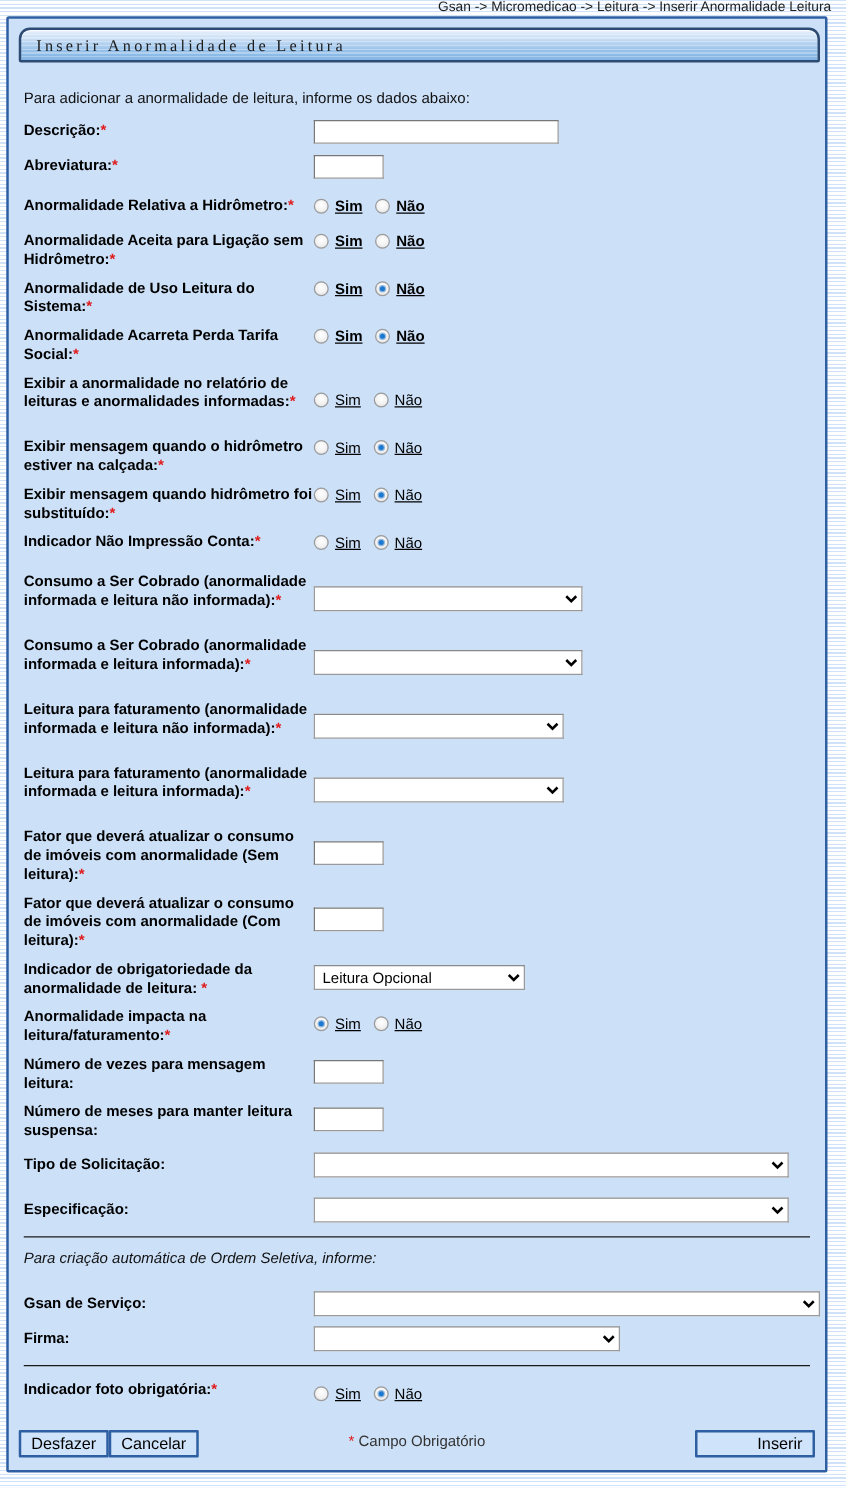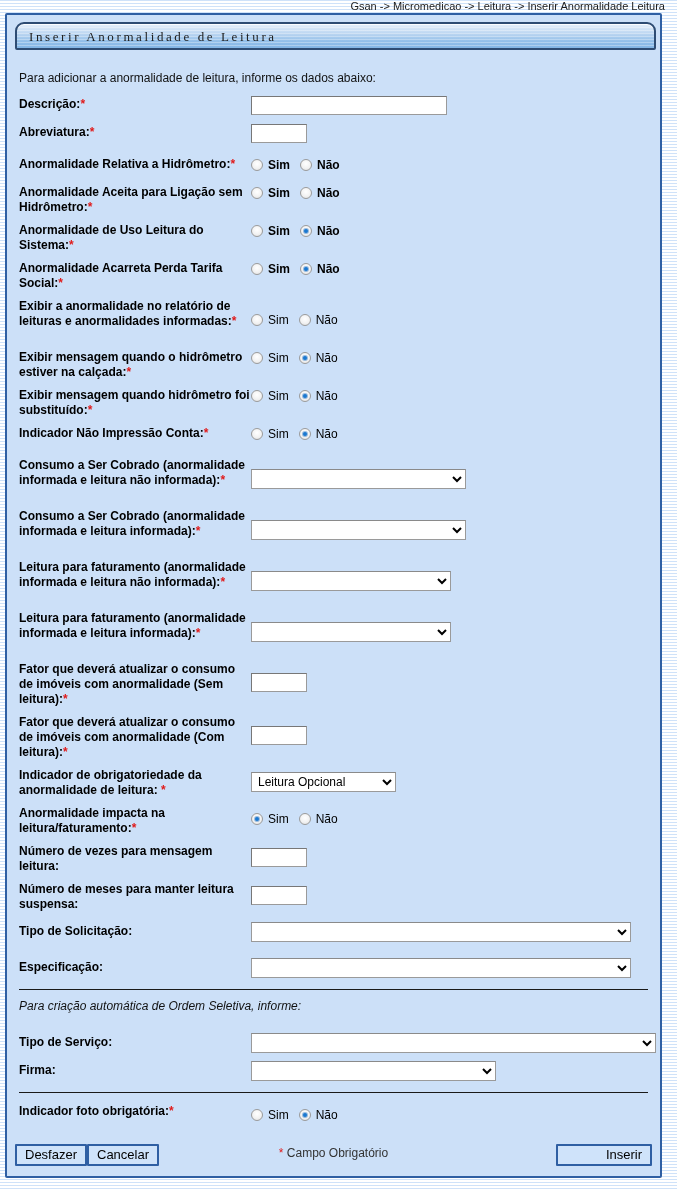--- a/index.html
+++ b/index.html
@@ -120,27 +120,27 @@
     border-top-color: #8a8a8a;
     background: #fff;
     font-family: "Liberation Sans", sans-serif;
     font-size: 12px;
     color: #000;
     padding: 0 2px;
     outline: none;
   }
   .sel-w215 { width: 215px; }
   .sel-w200 { width: 200px; }
-  .sel-w145 { width: 145px; }
+  .sel-w145 { width: 169px; }
   .sel-w380 { width: 380px; }
   .sel-w405 { width: 405px; }
   .sel-w245 { width: 245px; }
 
   
-  .radios { display: flex; align-items: center; gap: 0; }
+  .radios { display: flex; align-items: center; gap: 0; text-decoration: underline; }
   .radiowrap {
     display: inline-flex;
     align-items: center;
     margin-right: 10px;
   }
   .radio {
     width: 12px; height: 12px;
     border-radius: 50%;
     border: 1px solid #9b9b9b;
     background: radial-gradient(circle at 50% 38%, #ffffff 0%, #f2f2f2 55%, #dcdcdc 100%);
@@ -499,21 +499,21 @@
             <option></option>
           </select>
         </div>
       </div>
 
       <hr class="div">
 
       <div class="sectext">Para criação automática de Ordem Seletiva, informe:</div>
 
       <div class="row">
-        <div class="lbl">Tipo de Serviço:</div>
+        <div class="lbl">Gsan de Serviço:</div>
         <div class="ctl" style="align-items:center;">
           <select class="sel sel-w405">
             <option></option>
           </select>
         </div>
       </div>
       <div class="gap6"></div>
 
       <div class="row">
         <div class="lbl">Firma:</div>

